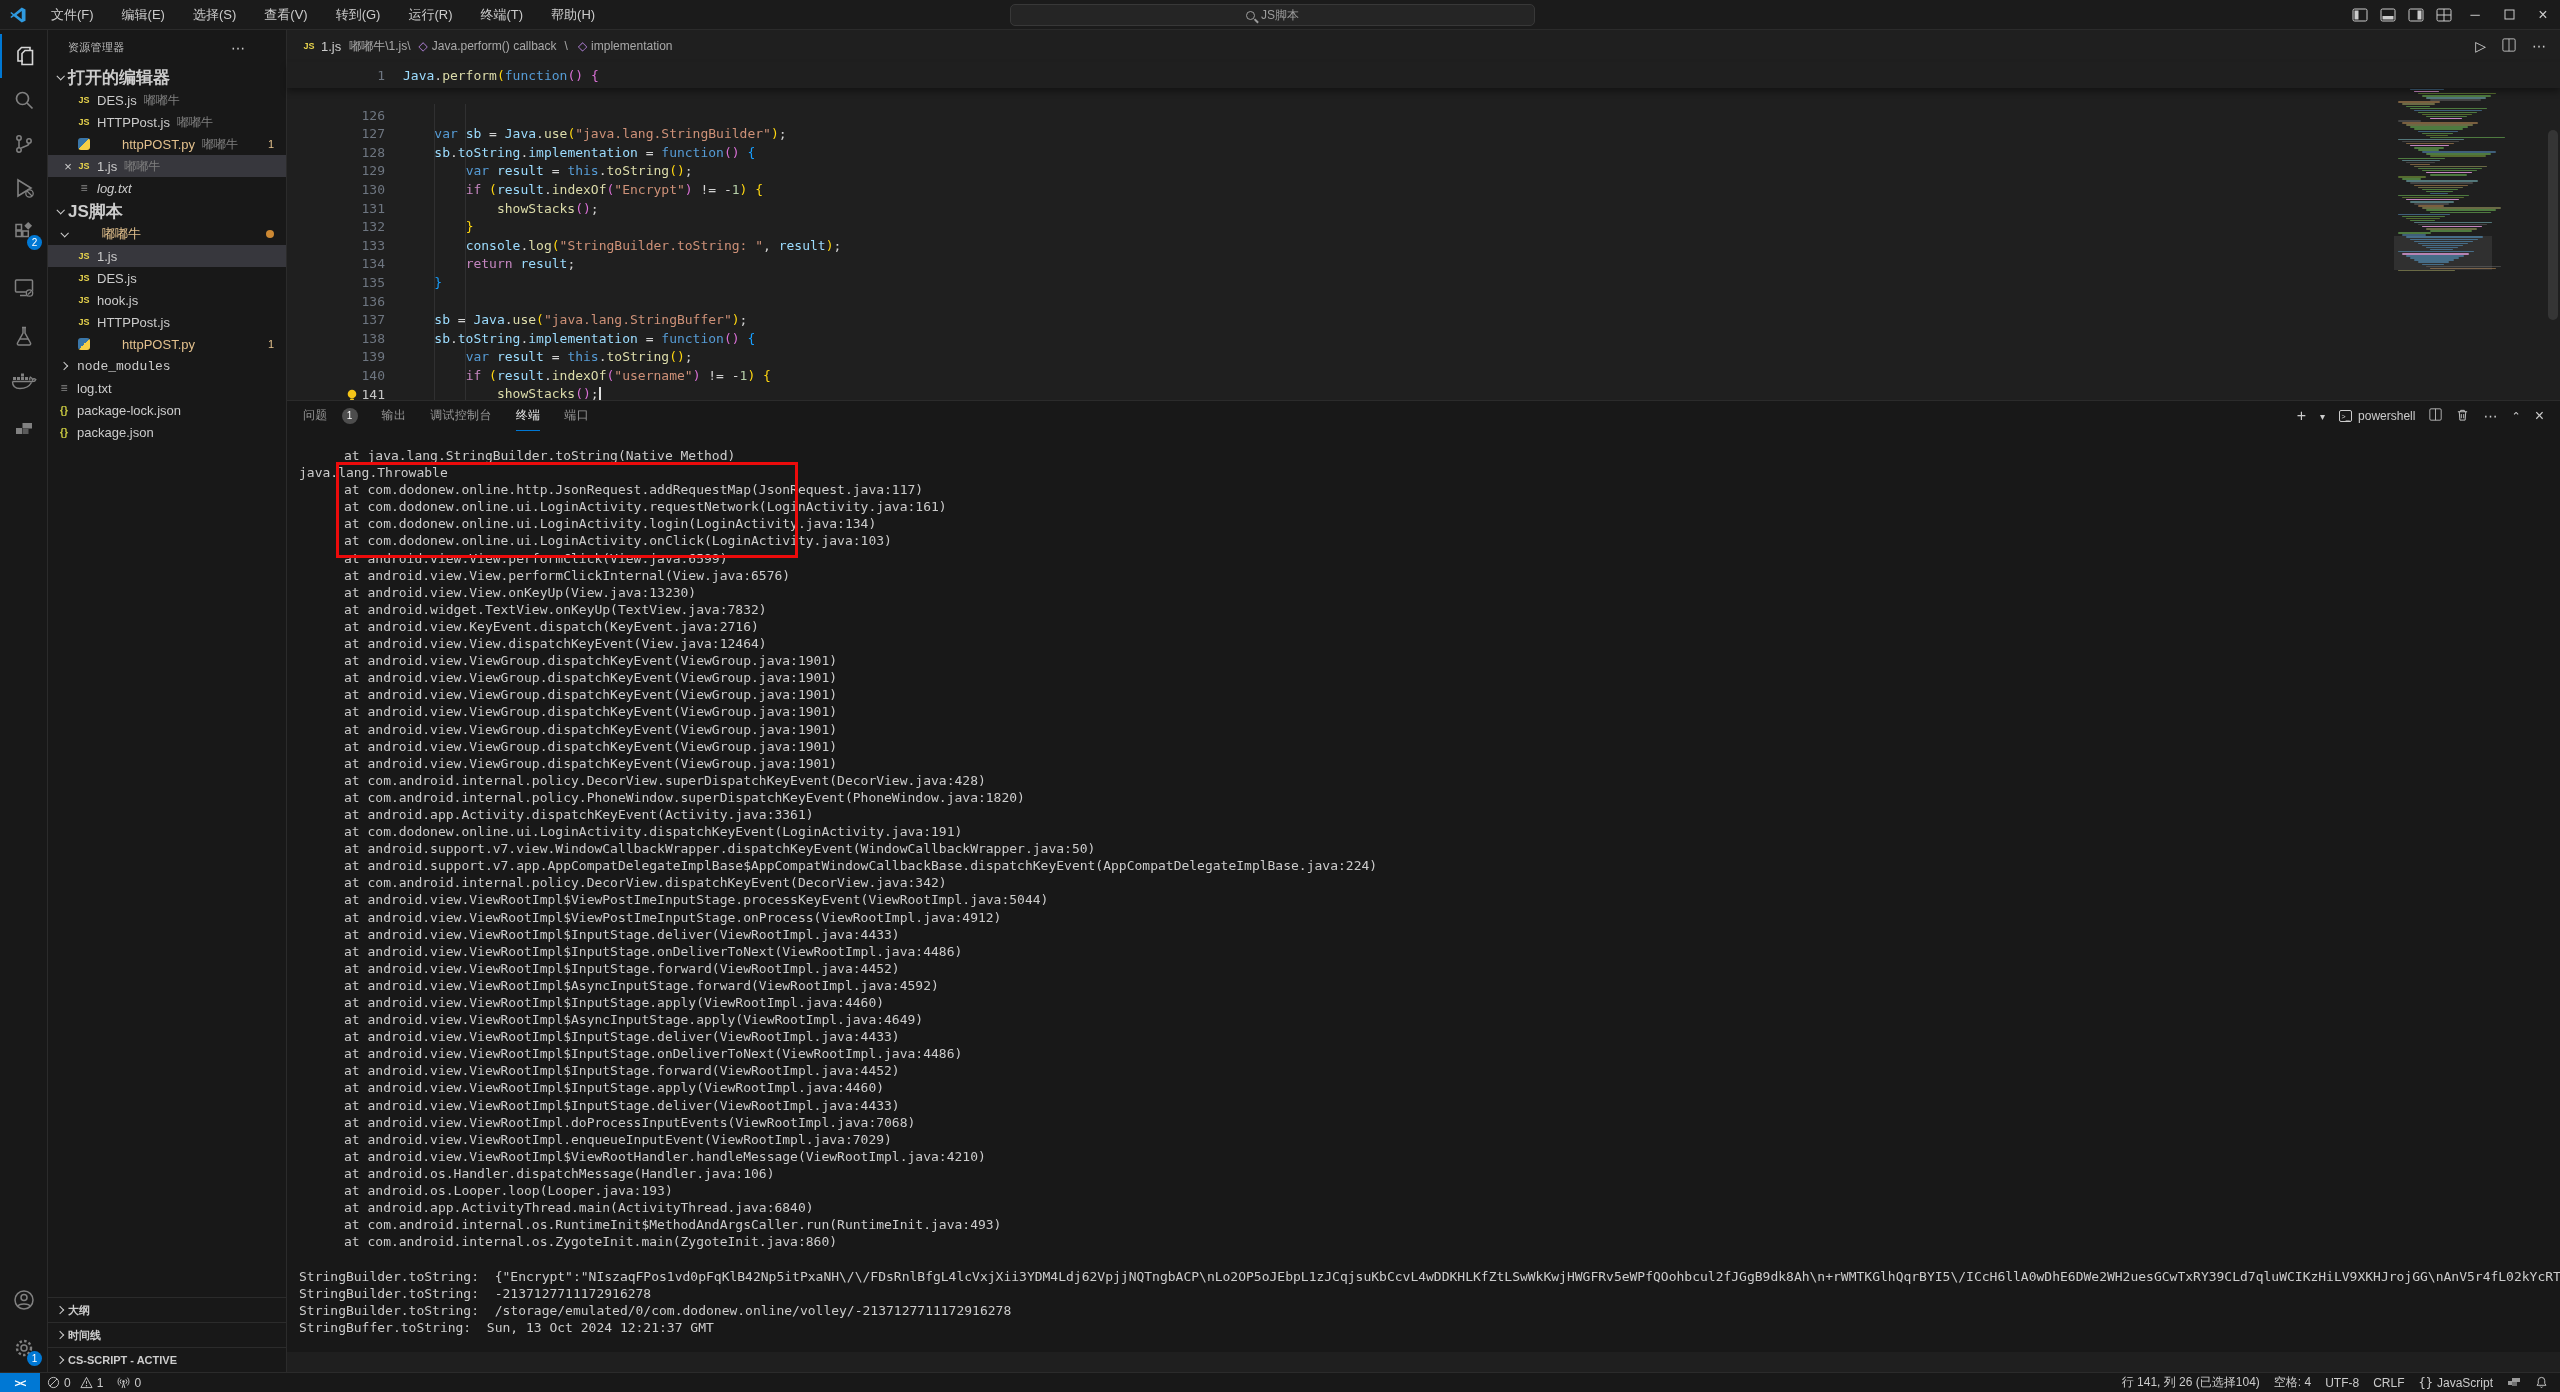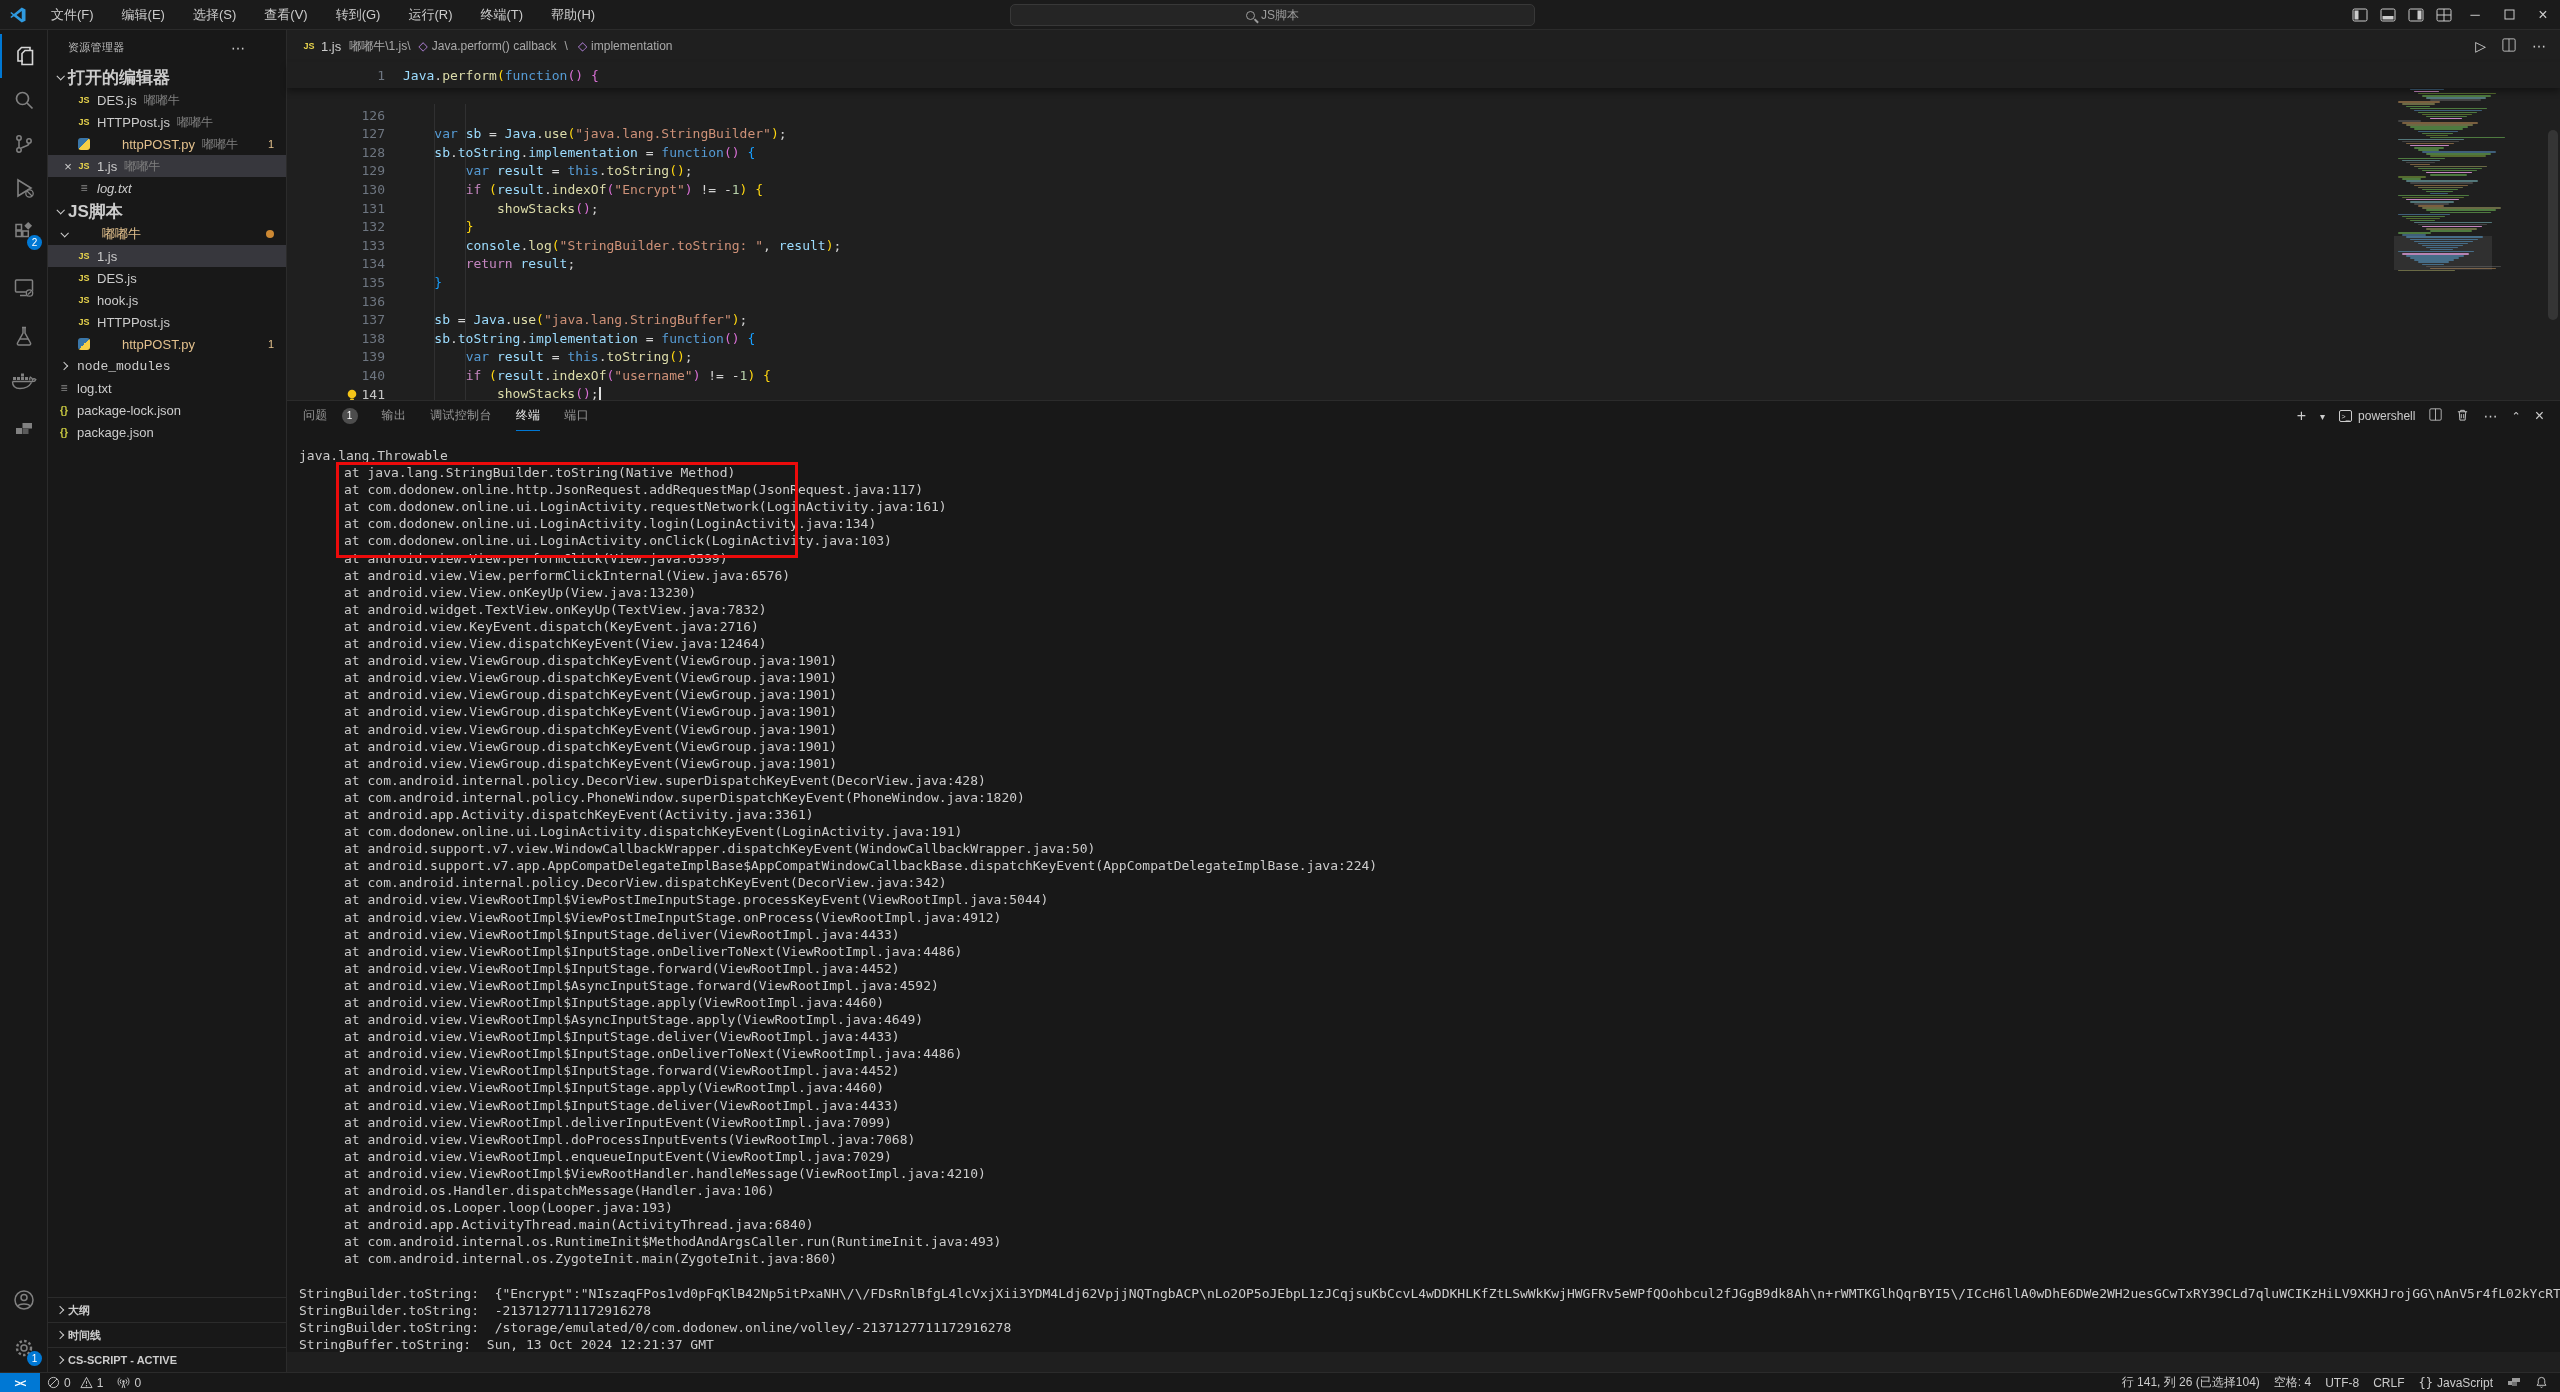--- a/index.html
+++ b/index.html
@@ -615,22 +615,22 @@
             </svg></span>
         <span><svg width="13" height="14" viewBox="0 0 14 15">
               <path d="M2 4 h10 M5 4 V2.5 h4 V4 M3.5 4 l.7 9 h5.6 l.7-9 M5.7 6.5 v4.5 M8.3 6.5 v4.5" stroke="#cccccc" fill="none"></path>
             </svg></span>
         <span>⋯</span>
         <span style="font-size:11px;">⌃</span>
         <span style="font-size:16px;">×</span>
       </span>
     </div>
     <div id="terminal" class="mono">
+        <div class="tline frame">at java.lang.StringBuilder.toString(Native Method)</div>
         <div class="tline">java.lang.Throwable</div>
-        <div class="tline frame">at java.lang.StringBuilder.toString(Native Method)</div>
         <div class="tline frame">at com.dodonew.online.http.JsonRequest.addRequestMap(JsonRequest.java:117)</div>
         <div class="tline frame">at com.dodonew.online.ui.LoginActivity.requestNetwork(LoginActivity.java:161)</div>
         <div class="tline frame">at com.dodonew.online.ui.LoginActivity.login(LoginActivity.java:134)</div>
         <div class="tline frame">at com.dodonew.online.ui.LoginActivity.onClick(LoginActivity.java:103)</div>
         <div class="tline frame">at android.view.View.performClick(View.java:6599)</div>
         <div class="tline frame">at android.view.View.performClickInternal(View.java:6576)</div>
         <div class="tline frame">at android.view.View.onKeyUp(View.java:13230)</div>
         <div class="tline frame">at android.widget.TextView.onKeyUp(TextView.java:7832)</div>
         <div class="tline frame">at android.view.KeyEvent.dispatch(KeyEvent.java:2716)</div>
         <div class="tline frame">at android.view.View.dispatchKeyEvent(View.java:12464)</div>
@@ -654,21 +654,20 @@
         <div class="tline frame">at android.view.ViewRootImpl$InputStage.onDeliverToNext(ViewRootImpl.java:4486)</div>
         <div class="tline frame">at android.view.ViewRootImpl$InputStage.forward(ViewRootImpl.java:4452)</div>
         <div class="tline frame">at android.view.ViewRootImpl$AsyncInputStage.forward(ViewRootImpl.java:4592)</div>
         <div class="tline frame">at android.view.ViewRootImpl$InputStage.apply(ViewRootImpl.java:4460)</div>
         <div class="tline frame">at android.view.ViewRootImpl$AsyncInputStage.apply(ViewRootImpl.java:4649)</div>
         <div class="tline frame">at android.view.ViewRootImpl$InputStage.deliver(ViewRootImpl.java:4433)</div>
         <div class="tline frame">at android.view.ViewRootImpl$InputStage.onDeliverToNext(ViewRootImpl.java:4486)</div>
         <div class="tline frame">at android.view.ViewRootImpl$InputStage.forward(ViewRootImpl.java:4452)</div>
         <div class="tline frame">at android.view.ViewRootImpl$InputStage.apply(ViewRootImpl.java:4460)</div>
         <div class="tline frame">at android.view.ViewRootImpl$InputStage.deliver(ViewRootImpl.java:4433)</div>
-        <div class="tline frame">at android.view.ViewRootImpl.deliverInputEvent(ViewRootImpl.java:7099)</div>
         <div class="tline frame">at android.view.ViewRootImpl.doProcessInputEvents(ViewRootImpl.java:7068)</div>
         <div class="tline frame">at android.view.ViewRootImpl.enqueueInputEvent(ViewRootImpl.java:7029)</div>
         <div class="tline frame">at android.view.ViewRootImpl$ViewRootHandler.handleMessage(ViewRootImpl.java:4210)</div>
         <div class="tline frame">at android.os.Handler.dispatchMessage(Handler.java:106)</div>
         <div class="tline frame">at android.os.Looper.loop(Looper.java:193)</div>
         <div class="tline frame">at android.app.ActivityThread.main(ActivityThread.java:6840)</div>
         <div class="tline frame">at com.android.internal.os.RuntimeInit$MethodAndArgsCaller.run(RuntimeInit.java:493)</div>
         <div class="tline frame">at com.android.internal.os.ZygoteInit.main(ZygoteInit.java:860)</div>
         <div class="tline"></div>
         <div class="tline">StringBuilder.toString:  {"Encrypt":"NIszaqFPos1vd0pFqKlB42Np5itPxaNH\/\/FDsRnlBfgL4lcVxjXii3YDM4Ldj62VpjjNQTngbACP\nLo2OP5oJEbpL1zJCqjsuKbCcvL4wDDKHLKfZtLSwWkKwjHWGFRv5eWPfQOohbcul2fJGgB9dk8Ah\n+rWMTKGlhQqrBYI5\/ICcH6llA0wDhE6DWe2WH2uesGCwTxRY39CLd7qluWCIKzHiLV9XKHJrojGG\nAnV5r4fL02kYcRTaJA==\n"}</div>

